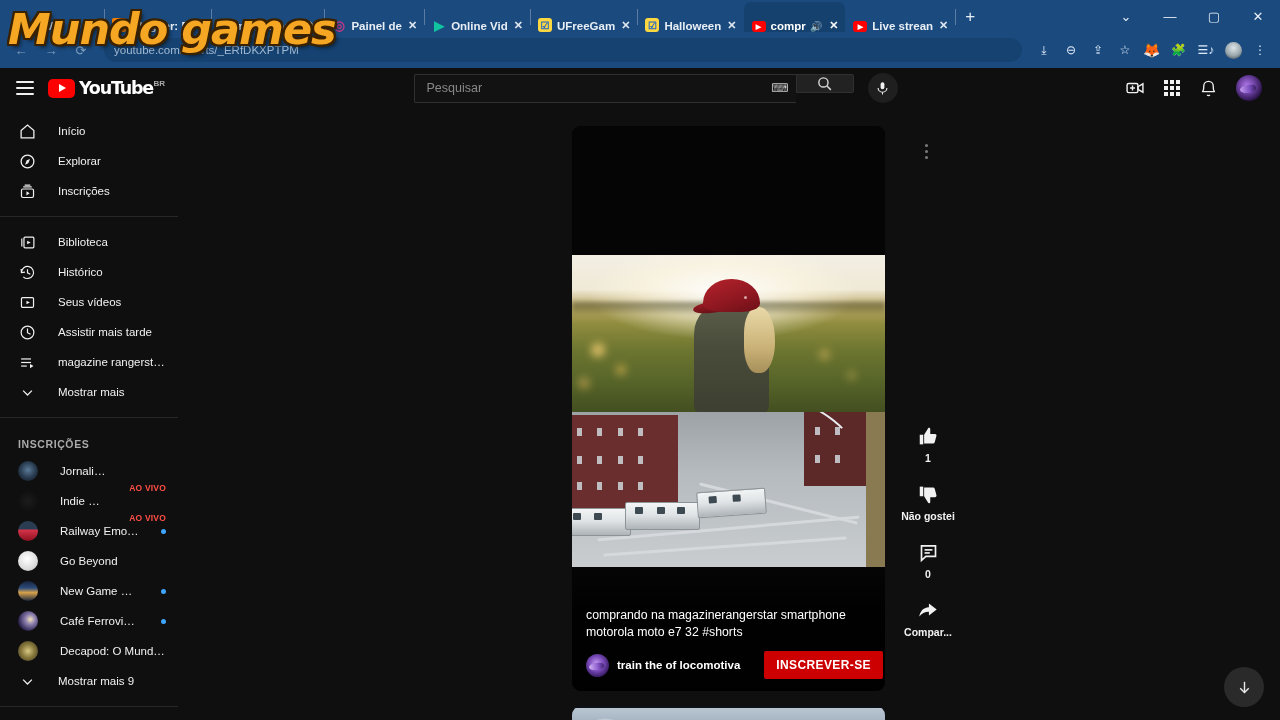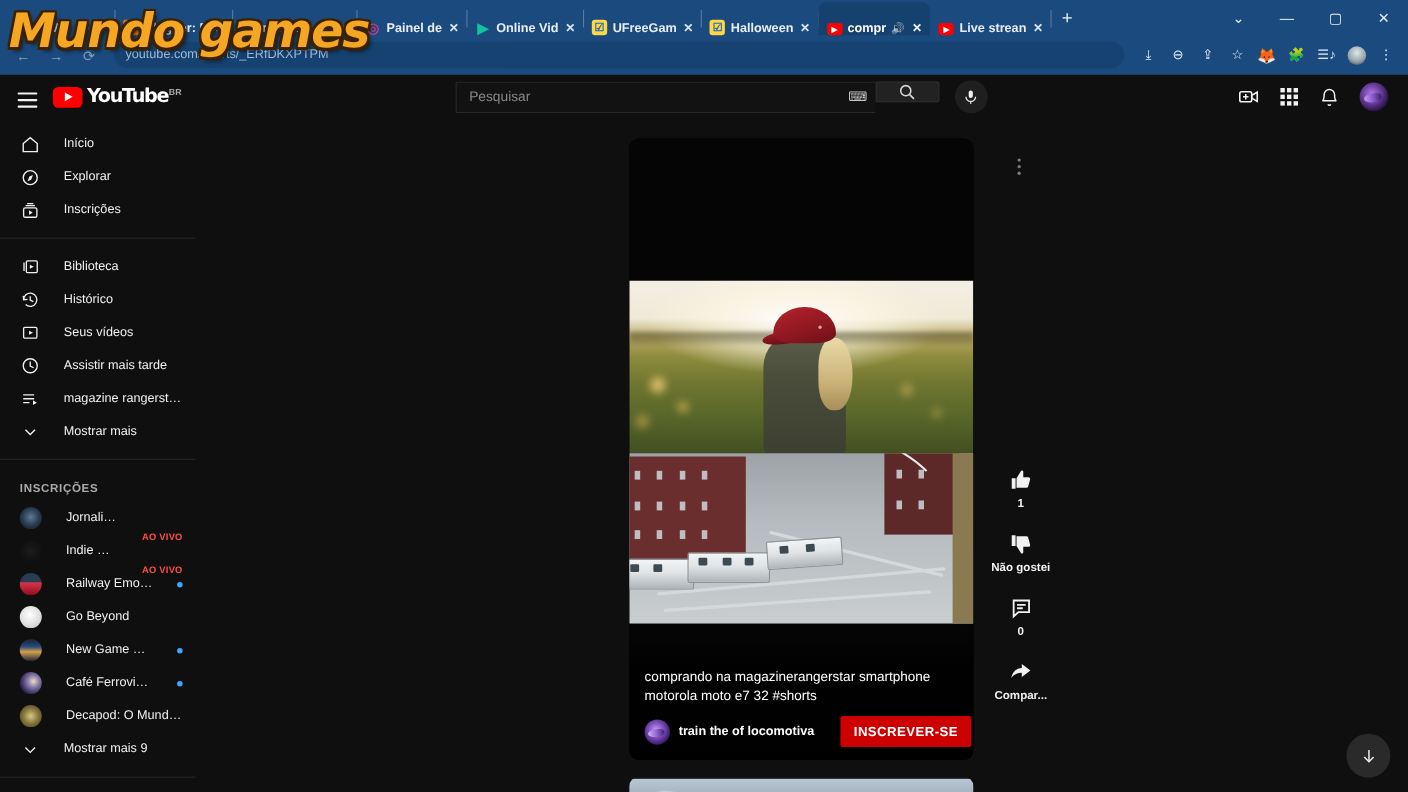--- a/index.html
+++ b/index.html
@@ -120,21 +120,21 @@
   }
 
   
   .yt-masthead {
     position: absolute; top: 68px; left: 0; width: 1280px; height: 40px;
     background: #0f0f0f;
     display: flex; align-items: center;
     padding: 0 14px;
     z-index: 25;
   }
-  .mh-left { display: flex; align-items: flex-end; gap: 14px; width: 172px; }
+  .mh-left { display: flex; align-items: center; gap: 14px; width: 172px; }
   .hamburger { width: 20px; display: flex; flex-direction: column; gap: 4px; padding-left: 2px;}
   .hamburger i { display: block; height: 2px; background: #f1f1f1; border-radius: 1px; }
   .yt-logo { display: flex; align-items: center; gap: 4px; position: relative; }
   .yt-logo .play {
     width: 27px; height: 19px; background: #ff0000; border-radius: 5px;
     display: flex; align-items: center; justify-content: center;
   }
   .yt-logo .play::after {
     content: ""; width: 0; height: 0;
     border-left: 7px solid #fff;

